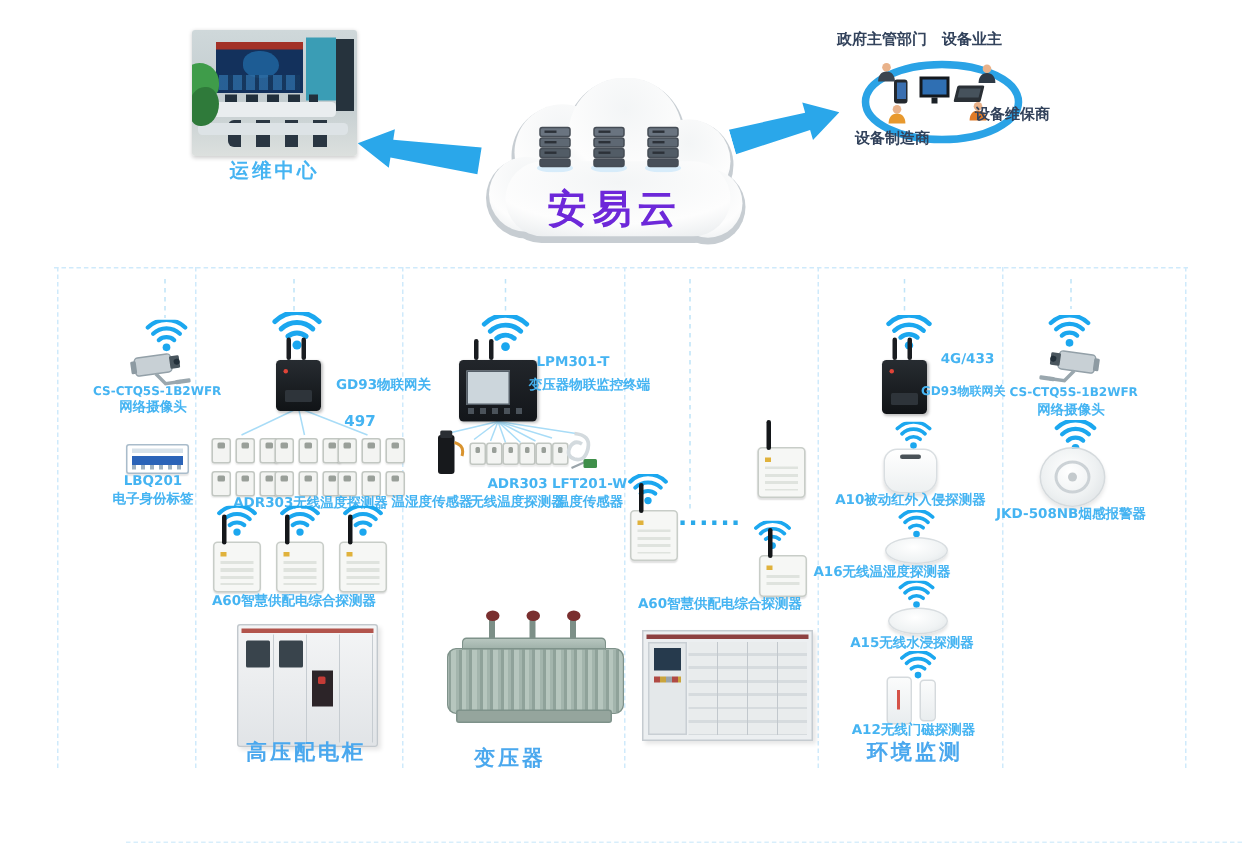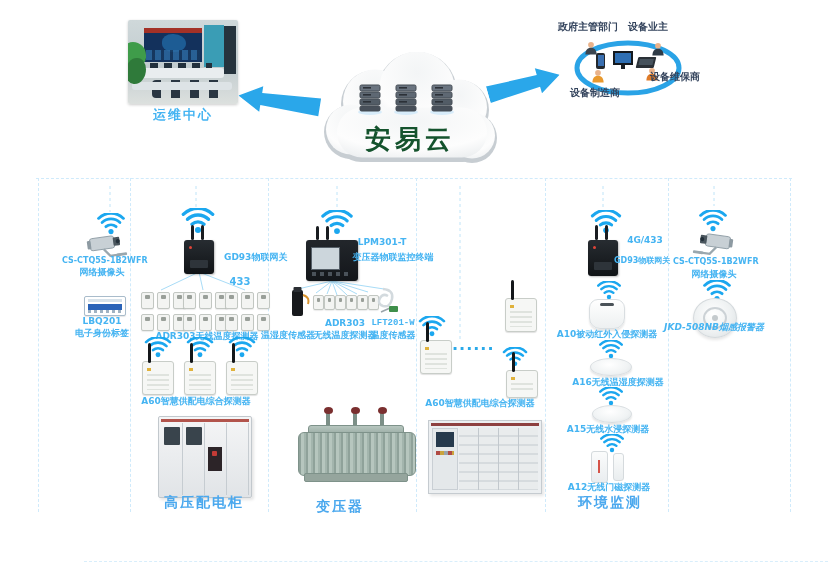--- a/index.html
+++ b/index.html
@@ -207,21 +207,21 @@
   </svg>
   <svg class="abs" style="left:356px;top:83px;" width="28" height="32">
       <use href="#server"></use>
     </svg>
   <svg class="abs" style="left:392px;top:83px;" width="28" height="32">
       <use href="#server"></use>
     </svg>
   <svg class="abs" style="left:428px;top:83px;" width="28" height="32">
       <use href="#server"></use>
     </svg>
-  <div class="abs" style="left:350px;top:122px;width:120px;text-align:center;font-size:26px;font-weight:bold;letter-spacing:4px;color:#14532d;">安易云</div>
+  <div class="abs" style="left:350px;top:122px;width:120px;text-align:center;font-size:26px;font-weight:bold;letter-spacing:4px;color:#6d28d9;">安易云</div>
 
   <svg class="abs" style="left:572px;top:38px;" width="112" height="60" viewBox="0 0 112 60">
     <ellipse cx="56" cy="30" rx="51" ry="25" fill="none" stroke="#2aa3e6" stroke-width="5"></ellipse>
   </svg>
   <svg class="abs" style="left:583px;top:40px;color:#3a4550;" width="16" height="16">
       <use href="#person"></use>
     </svg>
   <svg class="abs" style="left:650px;top:41px;color:#2e3a46;" width="16" height="16">
       <use href="#person"></use>
     </svg>
@@ -297,21 +297,21 @@
   <div class="wifi" style="left:180px;top:208px;width:36px;height:26px;">
       <svg>
         <use href="#wifi"></use>
       </svg>
     </div>
   <div class="gw" style="left:184px;top:240px;width:30px;height:34px;">
     <div class="dot"></div>
       <div class="slot"></div>
   </div>
   <div class="lbl f9" style="left:224px;top:252px;width:60px;">GD93物联网关</div>
-  <div class="lbl f10" style="left:224px;top:276px;width:32px;">433</div>
+  <div class="lbl f10" style="left:224px;top:276px;width:32px;">497</div>
 
   <div class="adr-group" style="left:141px;top:292px;">
     <div class="adr"></div>
       <div class="adr"></div>
       <div class="adr"></div>
       <div class="adr"></div>
       <div class="adr"></div>
       <div class="adr"></div>
   </div>
   <div class="adr-group" style="left:183px;top:292px;">
@@ -395,21 +395,21 @@
       <div class="adr mini"></div>
       <div class="adr mini"></div>
   </div>
   <svg class="abs" style="left:376px;top:286px;" width="24" height="30">
     <path d="M7 3 q11 1 9 10 q-2 9 -9 7 q-6-2 -3-8 q3-5 8-2" stroke="#d3dade" stroke-width="2.5" fill="none"></path>
     <path d="M5 26 l9-4" stroke="#9aa4aa" stroke-width="1.5"></path>
     <rect x="13" y="20" width="9" height="6" rx="1" fill="#3f8f4a"></rect>
   </svg>
 
   <div class="lbl f9" style="left:320px;top:318px;width:50px;">ADR303</div>
-  <div class="lbl f9" style="left:366px;top:318px;width:54px;font-family:Liberation Mono, monospace;">LFT201-W</div>
+  <div class="lbl f9" style="left:366px;top:318px;width:54px;">LFT201-W</div>
   <div class="lbl f9" style="left:258px;top:330px;width:60px;">温湿度传感器</div>
   <div class="lbl f9" style="left:310px;top:330px;width:70px;">无线温度探测器</div>
   <div class="lbl f9" style="left:368px;top:330px;width:50px;">温度传感器</div>
 
   <div class="xfmr" style="left:298px;top:416px;width:116px;height:66px;">
     <div class="bsh" style="left:28px;"></div>
       <div class="bsh" style="left:55px;"></div>
       <div class="bsh" style="left:82px;"></div>
     <div class="top"></div>
       <div class="body"></div>
@@ -472,21 +472,21 @@
       <div class="slot"></div>
     </div>
   <div class="lbl f9" style="left:548px;top:329px;width:118px;">A10被动红外入侵探测器</div>
 
   <div class="wifi" style="left:598px;top:340px;width:26px;height:19px;">
       <svg>
         <use href="#wifi"></use>
       </svg>
     </div>
   <div class="disc" style="left:590px;top:358px;width:40px;height:16px;"></div>
-  <div class="lbl f9" style="left:562px;top:377px;width:112px;">A16无线温湿度探测器</div>
+  <div class="lbl f9" style="left:532px;top:377px;width:112px;">A16无线温湿度探测器</div>
 
   <div class="wifi" style="left:598px;top:387px;width:26px;height:19px;">
       <svg>
         <use href="#wifi"></use>
       </svg>
     </div>
   <div class="disc" style="left:592px;top:405px;width:38px;height:16px;"></div>
   <div class="lbl f9" style="left:554px;top:424px;width:108px;">A15无线水浸探测器</div>
 
   <div class="wifi" style="left:599px;top:434px;width:26px;height:19px;">
@@ -515,16 +515,16 @@
 
   <div class="wifi" style="left:702px;top:280px;width:30px;height:22px;">
       <svg>
         <use href="#wifi"></use>
       </svg>
     </div>
   <div class="smoke" style="left:693px;top:298px;width:42px;height:38px;">
     <div class="ring"></div>
       <div class="ctr"></div>
   </div>
-  <div class="lbl f9" style="left:664px;top:322px;width:100px;font-style:italic;">JKD-508NB烟感报警器</div>
+  <div class="lbl f9" style="left:664px;top:338px;width:100px;">JKD-508NB烟感报警器</div>
 
 
 </div>
 
 </body></html>

